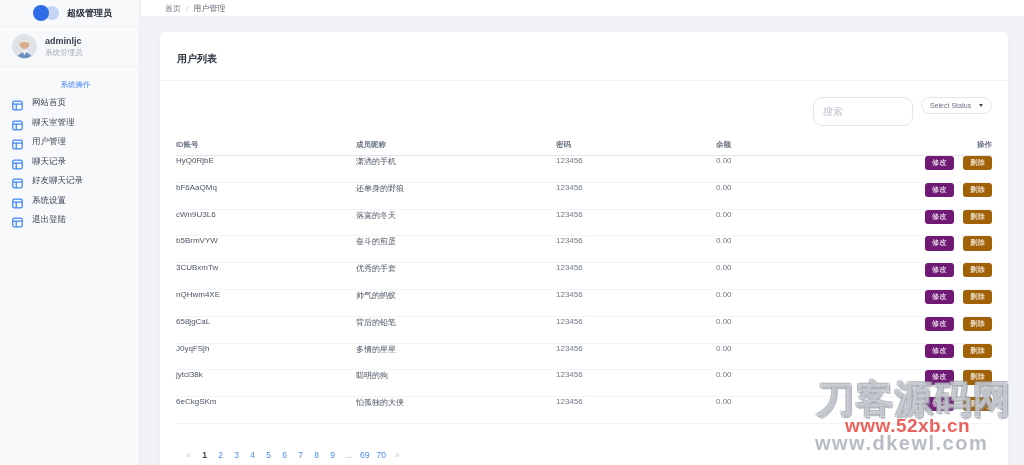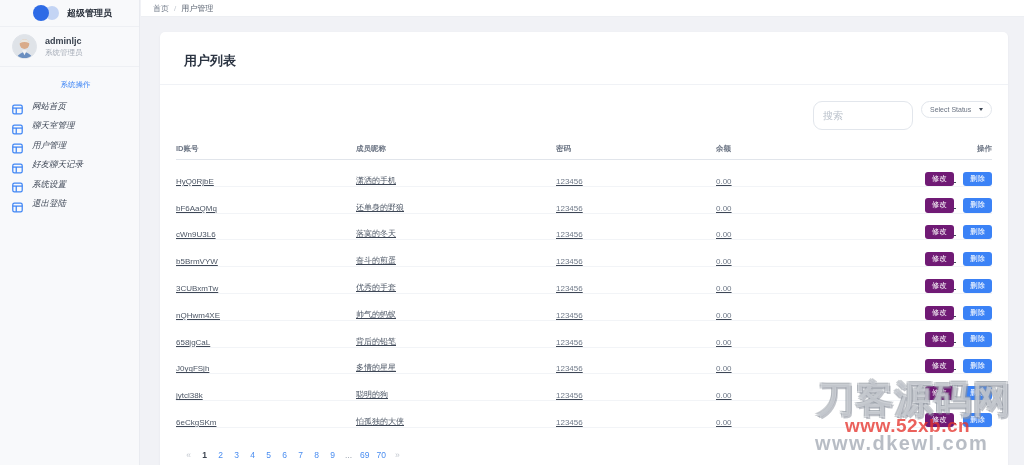--- a/index.html
+++ b/index.html
@@ -21,58 +21,58 @@
   .logo-text { font-size:9px; font-weight:bold; color:#29303b; white-space:nowrap; }
   .user-row { display:flex; align-items:center; padding:7px 0 7px 12px;
     border-bottom:1px solid #eef0f4; }
   .avatar { width:25px; height:25px; border-radius:50%; border:1px solid #dfe3e9;
     overflow:hidden; background:#e8ebee; flex:none; }
   .user-meta { margin-left:8px; }
   .user-name { font-size:9px; color:#39424f; font-weight:600; }
   .user-role { font-size:7.5px; color:#a6adb8; margin-top:2px; }
   .menu { padding:13px 0 0 12px; }
   .menu-label { font-size:7.5px; color:#3f86f5; margin-bottom:7px;text-align:center; }
-  .menu-item { display:flex; align-items:center; height:19.5px; cursor:pointer;font-style:italic; }
+  .menu-item { display:flex; align-items:flex-start; height:19.5px; cursor:pointer; }
   .menu-icon { width:11px; height:11px; margin-right:9px; flex:none; }
   .menu-text { font-size:8.5px; color:#3e4756; white-space:nowrap; }
   
   .topbar { position:absolute; left:141px; top:0; right:0; height:17px; background:#fff;
-    border-bottom:1px solid #edeff3; display:flex; align-items:center; padding-left:12px; z-index:2;}
+    border-bottom:1px solid #edeff3; display:flex; align-items:center; padding-left:24px; z-index:2;}
   .crumb-home { font-size:8px; color:#767f8d; cursor:pointer; }
   .crumb-sep { font-size:8px; color:#c2c7cf; margin:0 5px; }
   .crumb-cur { font-size:8px; color:#5b6472; }
   
   .card { position:absolute; left:160px; top:32px; width:848px; height:455px; background:#fff;
     border-radius:5px; box-shadow:0 1px 3px rgba(31,45,61,.05); padding:16px; z-index:1; }
-  .card-title { font-size:13px; color:#2b3442; margin:4px 0 0 8px; }
+  .card-title { font-size:10px; color:#2b3442; margin:4px 0 0 1px; }
   .card-divider { height:1px; background:#f0f2f6; margin:14px -16px 0 -16px; }
   .controls { display:flex; justify-content:flex-end; gap:8px; margin-top:16px; }
   .search-input { width:100px; height:29px; border:1px solid #e2e6ec; border-radius:9px;
     font-size:10px; padding:0 9px; color:#59626f; background:#fff; outline:none;
     font-family:inherit; }
   .search-input::placeholder { color:#b9c0ca; }
   .status-select { width:71px; height:17px; border:1px solid #e2e6ec; border-radius:9px;
     display:flex; align-items:center; justify-content:space-between; padding:0 8px;
     font-size:7px; color:#6a7382; cursor:pointer; background:#fff; }
   .caret { width:0; height:0; border-left:2.5px solid transparent;
     border-right:2.5px solid transparent; border-top:3.2px solid #3d4654; }
   
   .table { margin-top:8px; }
   .thead { display:flex; align-items:center; height:22px; border-bottom:1px solid #e1e5eb;
     font-size:7.5px; font-weight:bold; color:#6d7685; }
   .col-id { width:180px; } .col-nick { width:200px; } .col-pwd { width:160px; }
   .col-bal { width:120px; } .col-act { flex:1; text-align:right; }
-  .trow { display:flex; align-items:flex-end; height:26.8px; border-bottom:1px solid #f2f4f7;
-    font-size:8px;text-decoration:underline; }
+  .trow { display:flex; align-items:flex-start; height:26.8px; border-bottom:1px solid #f2f4f7;
+    font-size:8px; }
   .cell-id, .cell-nick { color:#4c5665; }
   .cell-pwd, .cell-bal { color:#6f7988; }
   .btn { display:inline-block; padding:3px 7px; border-radius:3px; color:#fff; font-size:7.5px;
     margin-left:7px; cursor:pointer; border:none; font-family:inherit; line-height:1.1; }
   .btn-edit { background:#701a75; }
-  .btn-del { background:#3b82f6; }
+  .btn-del { background:#a16207; }
   
   .pagination { position:absolute; left:24px; top:418px; display:flex; gap:7px;
     align-items:center; font-size:8.5px; }
   .page-item { color:#4a8df0; min-width:9px; text-align:center; cursor:pointer; }
   .page-item.nav { color:#c3c8d0; }
   .page-item.ellipsis { color:#9aa2ae; cursor:default; }
   .page-item.active { color:#3c4450; font-weight:bold; cursor:default; }
   
   .watermark { position:absolute; left:813px; top:378px; width:202px; z-index:5;
     pointer-events:none; text-align:center; }
@@ -141,20 +141,30 @@
           <span class="menu-icon">
             <svg width="11" height="11" viewBox="0 0 14 14" fill="none">
               <rect x="1" y="1.5" width="12" height="11" rx="2" stroke="#3f86f5" stroke-width="1.6"></rect>
               <line x1="1" y1="5.2" x2="13" y2="5.2" stroke="#3f86f5" stroke-width="1.6"></line>
               <line x1="5.4" y1="5.2" x2="5.4" y2="12.5" stroke="#3f86f5" stroke-width="1.6"></line>
             </svg>
           </span>
           <span class="menu-text">用户管理</span>
         </div>
 
+        <div class="menu-item">
+          <span class="menu-icon">
+            <svg width="11" height="11" viewBox="0 0 14 14" fill="none">
+              <rect x="1" y="1.5" width="12" height="11" rx="2" stroke="#3f86f5" stroke-width="1.6"></rect>
+              <line x1="1" y1="5.2" x2="13" y2="5.2" stroke="#3f86f5" stroke-width="1.6"></line>
+              <line x1="5.4" y1="5.2" x2="5.4" y2="12.5" stroke="#3f86f5" stroke-width="1.6"></line>
+            </svg>
+          </span>
+          <span class="menu-text">聊天记录</span>
+        </div>
 
         <div class="menu-item">
           <span class="menu-icon">
             <svg width="11" height="11" viewBox="0 0 14 14" fill="none">
               <rect x="1" y="1.5" width="12" height="11" rx="2" stroke="#3f86f5" stroke-width="1.6"></rect>
               <line x1="1" y1="5.2" x2="13" y2="5.2" stroke="#3f86f5" stroke-width="1.6"></line>
               <line x1="5.4" y1="5.2" x2="5.4" y2="12.5" stroke="#3f86f5" stroke-width="1.6"></line>
             </svg>
           </span>
           <span class="menu-text">好友聊天记录</span>

